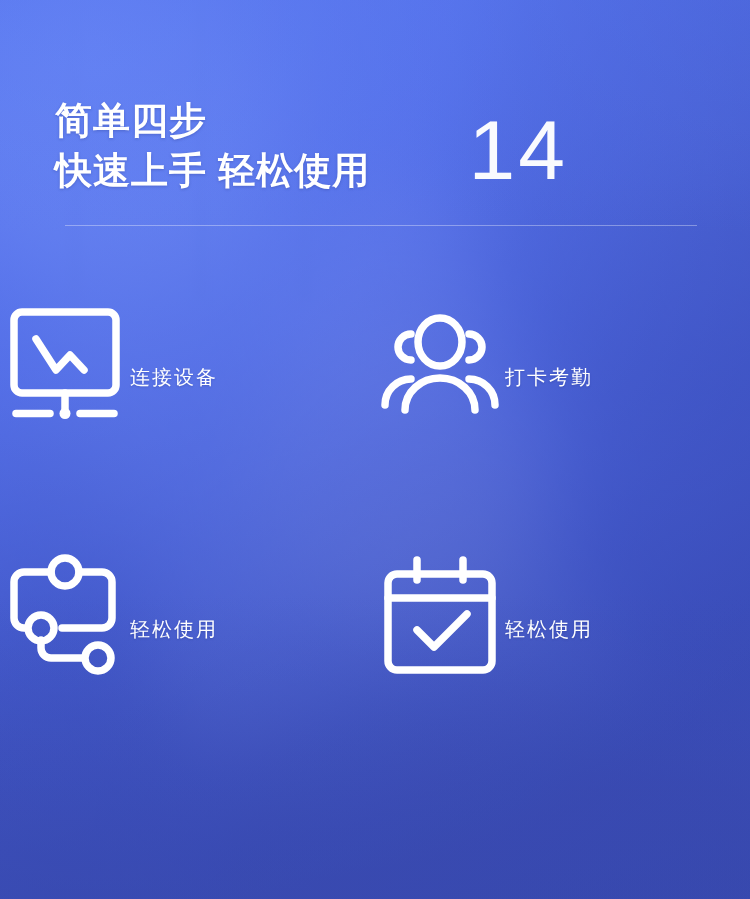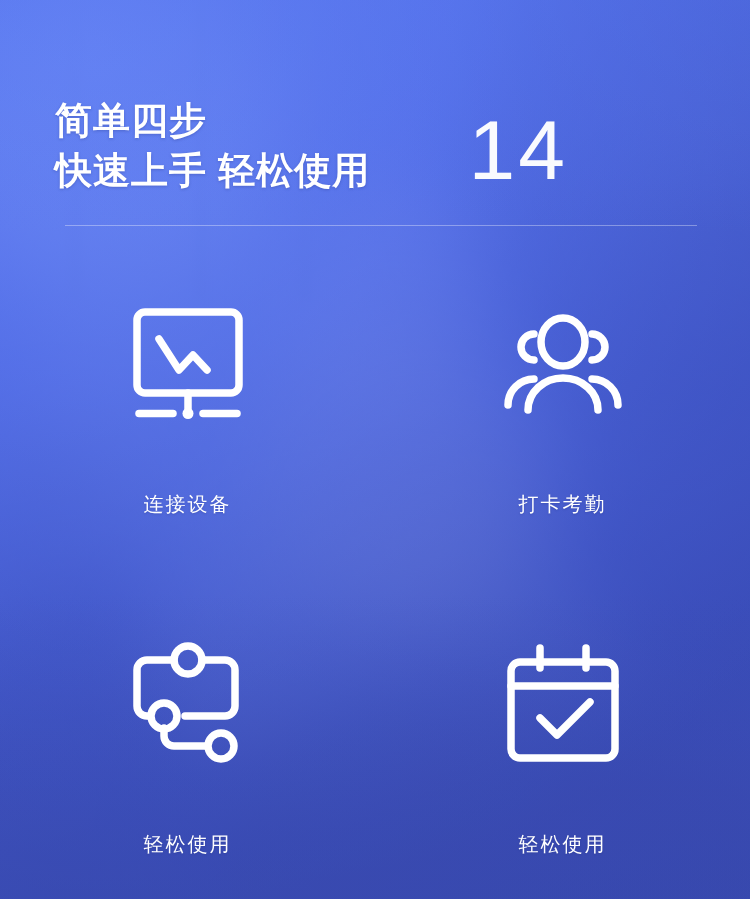--- a/index.html
+++ b/index.html
@@ -122,21 +122,21 @@
   
   .steps {
     position:absolute;
     left:0; top:300px;
     width:750px;
     display:grid;
     grid-template-columns:1fr 1fr;
     grid-template-rows:auto auto;
     row-gap:122px;
   }
-  .step { display:flex; flex-direction:column; align-items:center;gap:37px; }
+  .step { display:flex; align-items:center; }
   .step-icon { width:130px; height:130px; display:block; }
   .step-icon svg { display:block; width:130px; height:130px; }
   .step-label {
     margin-top:24px;
     color:#ffffff;
     font-size:20px;
     font-weight:400;
     letter-spacing:2px;
     text-shadow:0 1px 2px rgba(30,44,120,.25);
   }

